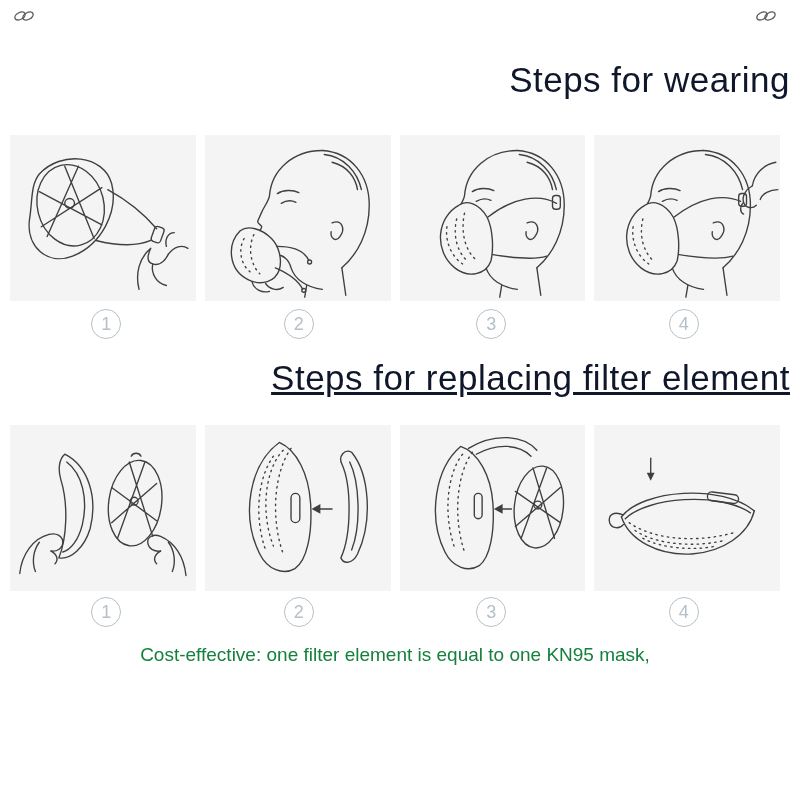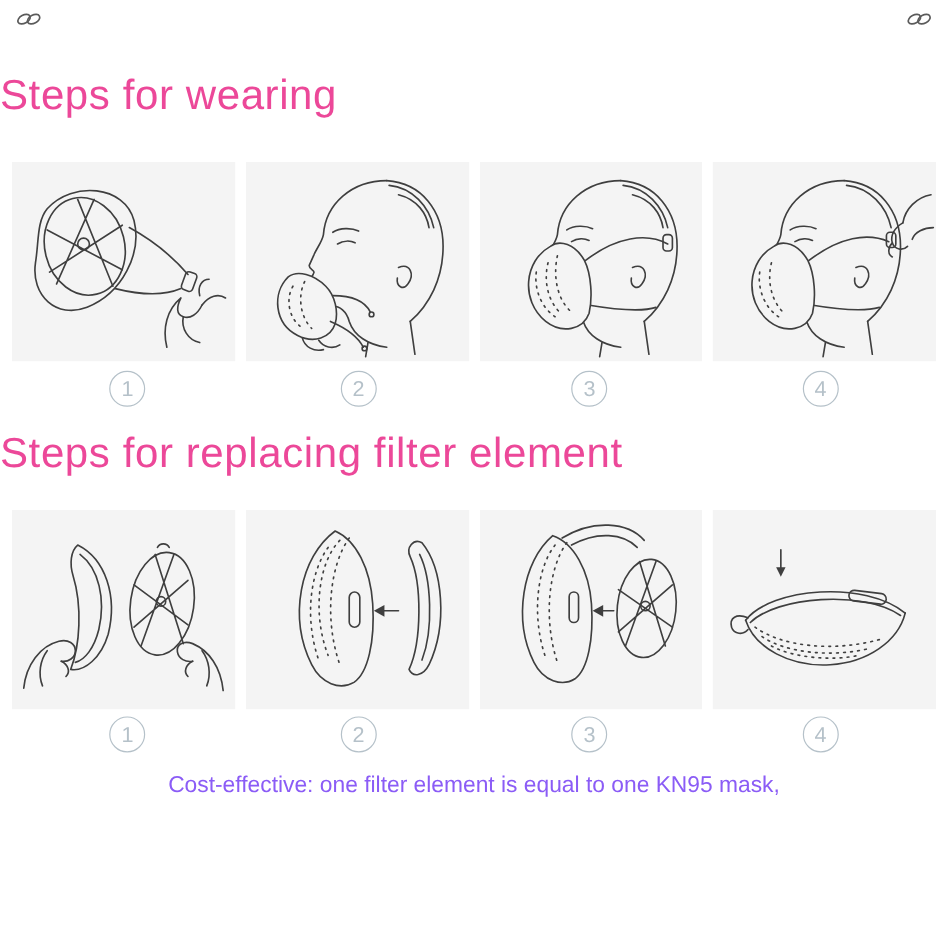--- a/index.html
+++ b/index.html
@@ -5,40 +5,40 @@
   html,body{margin:0;padding:0;}
   body{
     width:790px;height:790px;background:#ffffff;
     font-family:"Liberation Sans", sans-serif;
     position:relative;overflow:hidden;color:#3e3e3e;
   }
   .corner-icon{position:absolute;top:8px;width:24px;height:16px;opacity:.85;}
   .corner-icon.left{left:12px;}
   .corner-icon.right{right:12px;}
   .section-title{
-    text-align:left;font-size:35px;font-weight:500;color:#ec4899;
+    text-align:right;font-size:35px;font-weight:500;color:#0f172a;
     letter-spacing:.5px;line-height:44px;margin:0;
   }
   #title-wearing{padding-top:58px;margin-bottom:33px;}
-  #title-filter{margin:16px 0 24px 0;line-height:46px;}
+  #title-filter{margin:16px 0 24px 0;line-height:46px;text-decoration:underline;}
   .panel-row{display:flex;gap:9px;padding:0 10px;}
   .panel{flex:1;height:166px;background:#f4f4f4;overflow:hidden;}
   .panel svg{width:100%;height:100%;display:block;}
   .art{stroke:#3f3f3f;fill:none;stroke-width:1.4;stroke-linecap:round;stroke-linejoin:round;}
   .num-row{display:flex;padding:0 10px;}
   .num-row.first{margin-top:8px;}
   .num-row.second{margin-top:6px;}
   .num-cell{flex:1;display:flex;justify-content:center;}
   .circle-num{
     width:30px;height:30px;border:1.5px solid #b5c1c9;border-radius:50%;
     color:#b5c1c9;font-size:18px;display:flex;align-items:center;justify-content:center;
     box-sizing:border-box;
   }
   .caption{
-    margin-top:14px;text-align:center;font-size:19px;line-height:28px;color:#8b5cf6;
+    margin-top:14px;text-align:center;font-size:19px;line-height:28px;color:#15803d;
   }
 </style>
 </head>
 <body>
 
 <svg class="corner-icon left" viewBox="0 0 24 16">
   <g class="art" stroke-width="1.3">
     <ellipse cx="8" cy="8" rx="5.5" ry="3.4" transform="rotate(-28 8 8)"></ellipse>
     <ellipse cx="16" cy="8" rx="5.5" ry="3.4" transform="rotate(-28 16 8)"></ellipse>
   </g>

